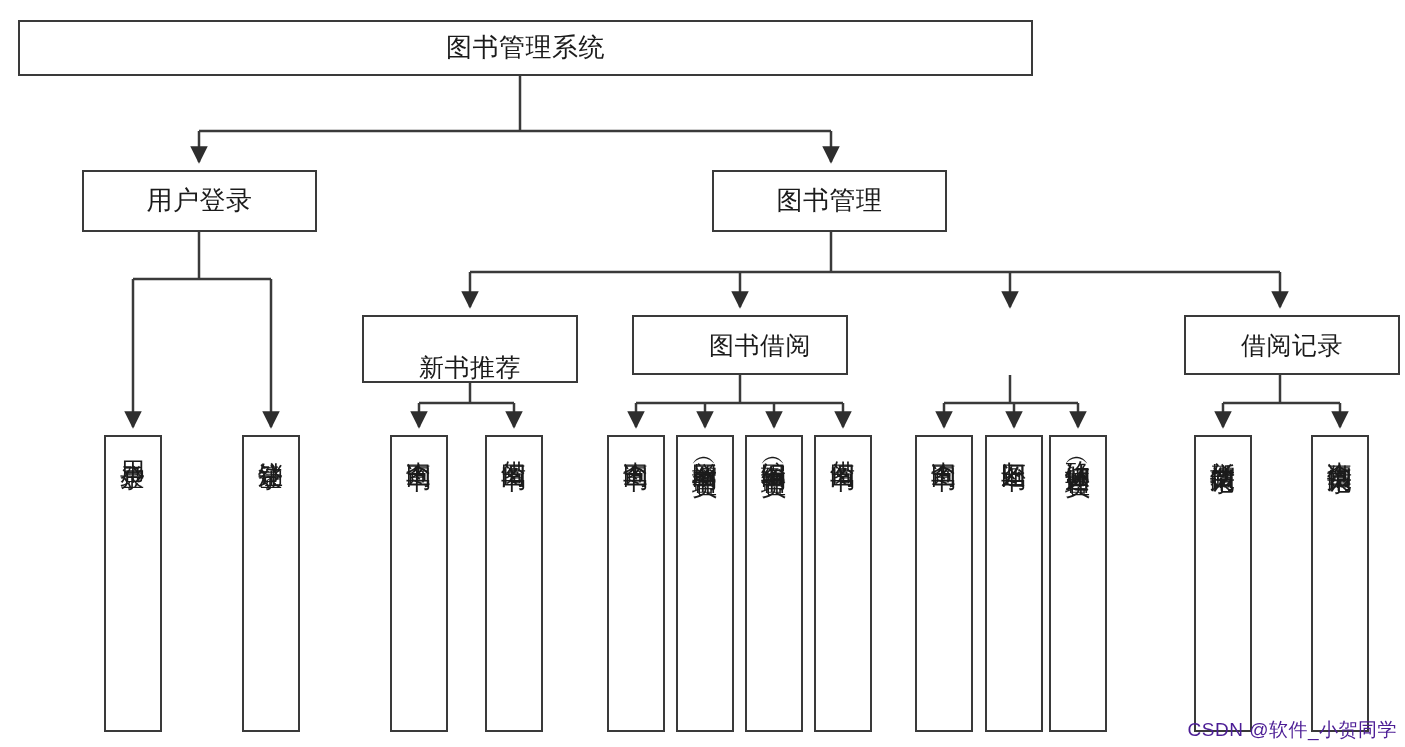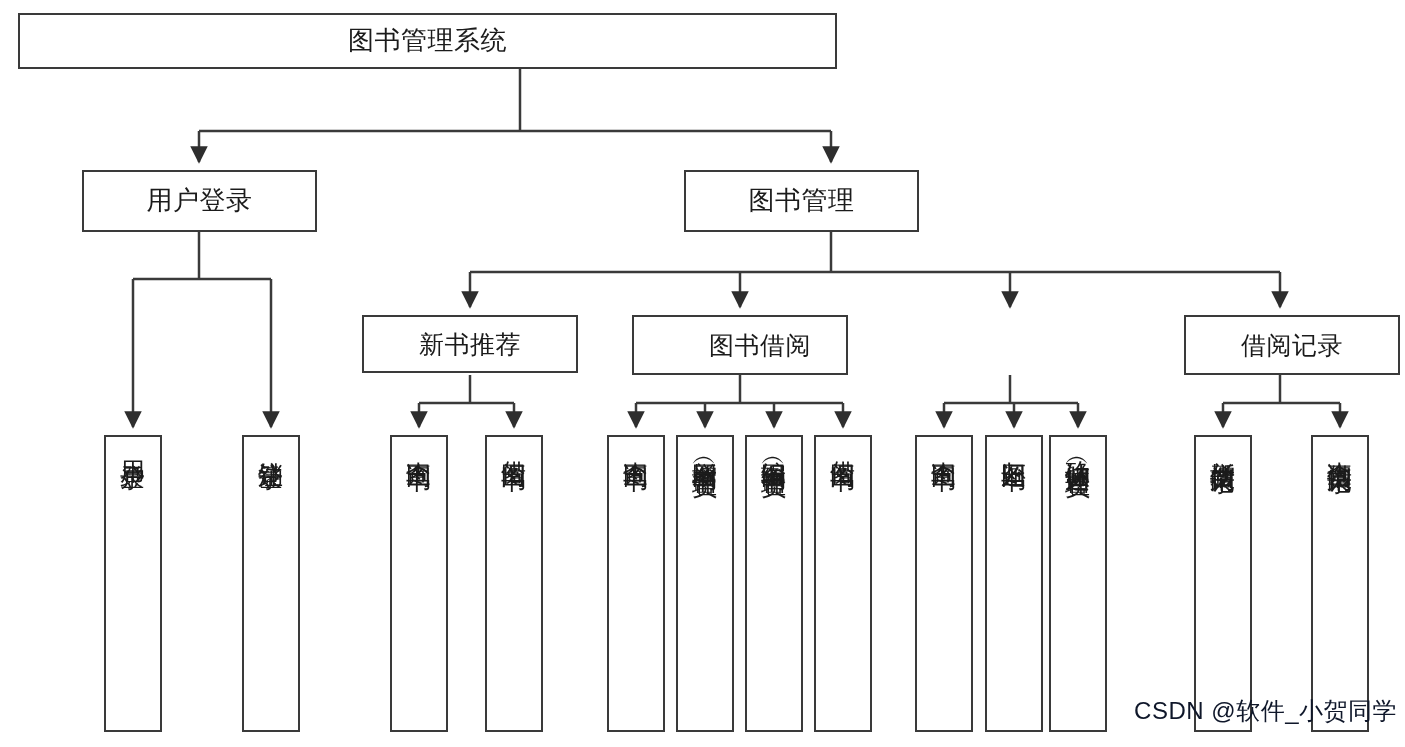--- a/index.html
+++ b/index.html
@@ -59,23 +59,23 @@
     white-space: nowrap;
     display: block;
   }
   .node-box.lvl1 .node-label { font-size: 26px; }
   .node-box.lvl2 .node-label { font-size: 26px; }
   .node-box.lvl3 .node-label { font-size: 25px; }
 
   .watermark {
     position: absolute;
     right: 8px;
-    bottom: 20px;
-    color: #0f172a;
-    font-size: 24px;
+    bottom: 4px;
+    color: #4c1d95;
+    font-size: 19px;
     letter-spacing: 0.5px;
     white-space: nowrap;
     user-select: none;
   }
 </style>
 </head>
 <body>
 
 <div id="diagram-root">
 
@@ -122,33 +122,33 @@
       <path d="M 1014 403 L 1014 427" marker-end="url(#arrow)"></path>
       <path d="M 1078 403 L 1078 427" marker-end="url(#arrow)"></path>
 
       <path d="M 1280 375 L 1280 403"></path>
       <path d="M 1223 403 L 1340 403"></path>
       <path d="M 1223 403 L 1223 427" marker-end="url(#arrow)"></path>
       <path d="M 1340 403 L 1340 427" marker-end="url(#arrow)"></path>
     </g>
   </svg>
 
-  <div class="node-box lvl1" style="left:18px; top:13px; width:819px; height:56px;">
+  <div class="node-box lvl1" style="left:18px; top:20px; width:1015px; height:56px;">
     <span class="node-label">图书管理系统</span>
   </div>
 
   <div class="node-box lvl2" style="left:82px; top:170px; width:235px; height:62px;">
     <span class="node-label">用户登录</span>
   </div>
 
-  <div class="node-box lvl2" style="left:684px; top:170px; width:235px; height:62px;">
+  <div class="node-box lvl2" style="left:712px; top:170px; width:235px; height:62px;">
     <span class="node-label">图书管理</span>
   </div>
 
-  <div class="node-box lvl3" style="left:362px; top:315px; width:216px; height:58px;">
+  <div class="node-box lvl3" style="left:362px; top:315px; width:216px; height:68px;align-items:flex-end;">
     <span class="node-label">新书推荐</span>
   </div>
 
   <div class="node-box lvl3" style="left:632px; top:315px; width:216px; height:60px;padding-left:40px;">
     <span class="node-label">图书借阅</span>
   </div>
 
 
   <div class="node-box lvl3" style="left:1184px; top:315px; width:216px; height:60px;">
     <span class="node-label">借阅记录</span>

